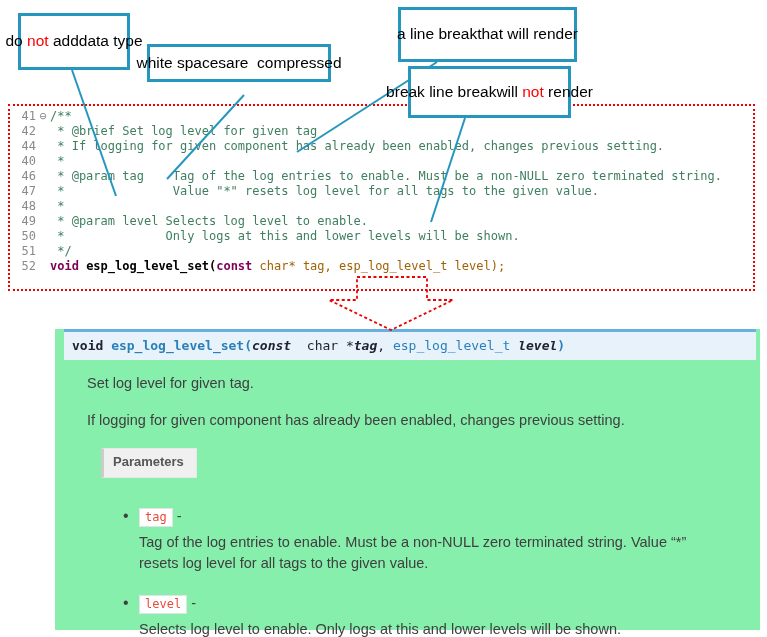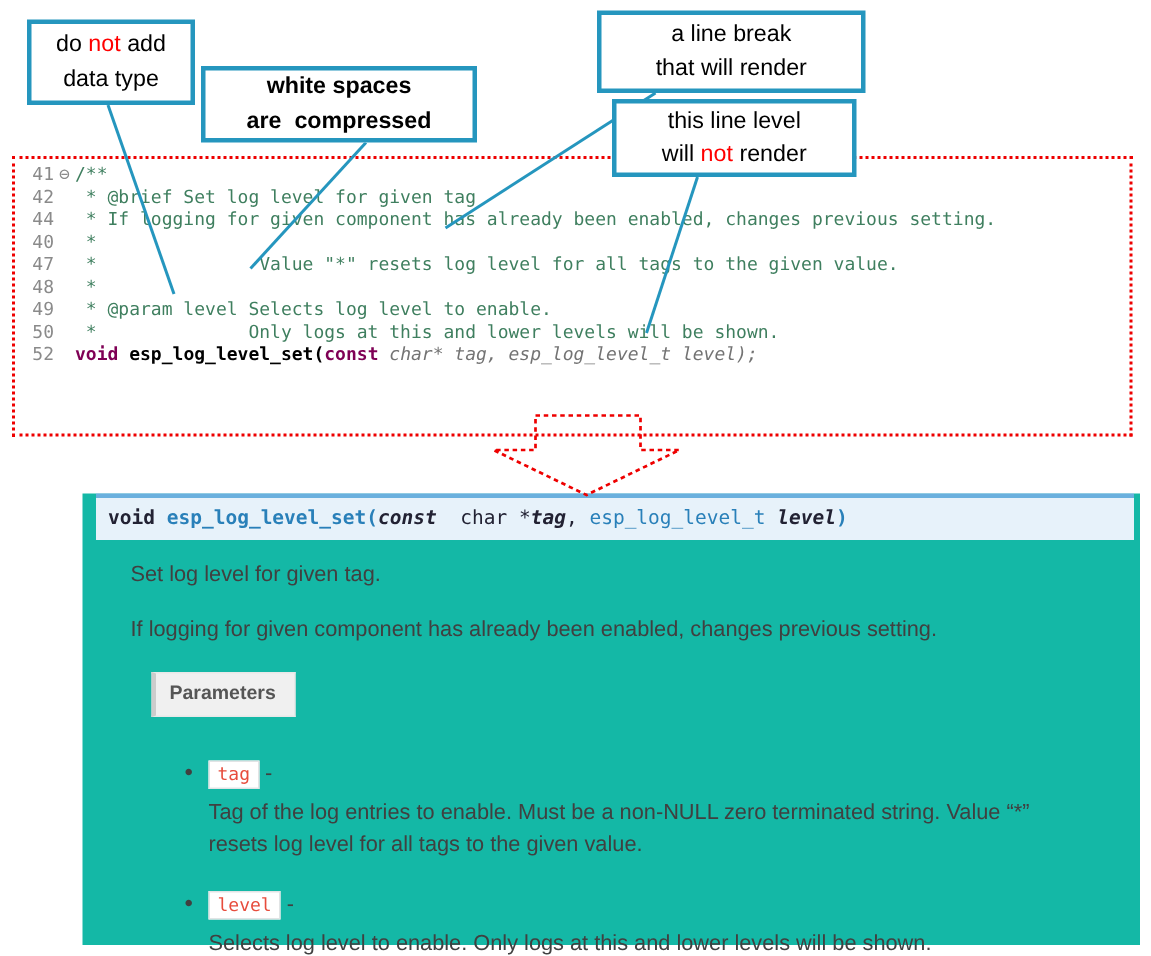--- a/index.html
+++ b/index.html
@@ -1,49 +1,49 @@
 <!DOCTYPE html>
 <html><head>
 <meta charset="utf-8">
 <style>
   * { margin:0; padding:0; box-sizing:border-box; }
   html,body { background:#ffffff; }
   body { position:relative; width:767px; height:637px; font-family:"Liberation Sans",sans-serif; overflow:hidden; }
 
   
   .callout { position:absolute; z-index:3; background:#fff; border:3px solid #2596BE;
-             display:flex; flex-direction:column; align-items:center; justify-content:center;
+             display:flex; flex-direction:row; align-items:center; justify-content:center;
              text-align:center; font-size:15.5px; color:#000; line-height:1.45; }
   .co-line { white-space:pre; }
   .red-em { color:#FF0000; }
   #co-datatype { left:18px; top:13px; width:112px; height:57px; }
-  #co-whitespace { left:134px; top:44px; width:184px; height:51px;font-weight:bold; }
+  #co-whitespace { left:147px; top:44px; width:184px; height:38px; }
   #co-break-render { left:398px; top:7px; width:179px; height:55px; }
   #co-break-norender { left:408px; top:66px; width:163px; height:52px; }
 
   
   #overlay { position:absolute; left:0; top:0; z-index:2; pointer-events:none; }
   .ann { stroke:#2596BE; stroke-width:2; }
   .flow-arrow { fill:none; stroke:#EE0000; stroke-width:1.8; stroke-dasharray:3 2.5; }
 
   
   #codeblock { position:absolute; z-index:1; left:8px; top:104px; width:747px; height:187px;
                background:#fff; border:2px dotted #EE0000; padding:3px 0 0 6px;
                font-family:"DejaVu Sans Mono",monospace; font-size:12px; line-height:15px; }
   .code-line { white-space:pre; }
   .lnum { display:inline-block; width:20px; text-align:right; color:#8A8A8A; }
   .fold { display:inline-block; width:14px; text-align:center; color:#8A8A8A; }
   .comment { color:#3F7F5F; }
   .kw { color:#7F0055; font-weight:bold; }
   .fn-name { color:#000; font-weight:bold; }
-  .code-plain { color:#737373;font-style:italic; }
+  .code-plain { color:#a16207; }
 
   
   #docpanel { position:absolute; z-index:1; left:55px; top:329px; width:705px; height:301px;
-              background:#14b8a6; color:#404040; }
+              background:#86efac; color:#404040; }
   .sig { margin:0 4px 0 9px; background:#E7F2FA; border-top:3px solid #6AB0DE;
          padding:6px 8px 7px 8px; font-family:"DejaVu Sans Mono",monospace; font-size:13px;
          color:#222; white-space:pre; }
   .s-ret { font-weight:bold; color:#223; }
   .s-name { font-weight:bold; color:#2980B9; }
   .s-kw { font-weight:bold; font-style:italic; color:#223; }
   .s-plain { color:#223; }
   .s-typ { color:#2980B9; }
   .s-prm { font-style:italic; font-weight:bold; color:#223; }
 
@@ -73,41 +73,43 @@
   <div class="co-line">white spaces</div>
   <div class="co-line">are  compressed</div>
 </div>
 
 <div class="callout" id="co-break-render">
   <div class="co-line">a line break</div>
   <div class="co-line">that will render</div>
 </div>
 
 <div class="callout" id="co-break-norender">
-  <div class="co-line">this line level</div>
+  <div class="co-line">break line break</div>
   <div class="co-line"><span>will </span><span class="red-em">not</span><span> render</span></div>
 </div>
 
 <svg id="overlay" width="767" height="637" viewBox="0 0 767 637">
   <line class="ann" x1="72" y1="70" x2="116" y2="196"></line>
   <line class="ann" x1="244" y1="95" x2="167" y2="179"></line>
   <line class="ann" x1="437" y1="62" x2="297" y2="152"></line>
   <line class="ann" x1="465" y1="118" x2="431" y2="222"></line>
   <path class="flow-arrow" d="M357,277 L427,277 L427,300 L453,300 L391,330 L329,300 L357,300 Z"></path>
 </svg>
 
 <div id="codeblock">
   <div class="code-line"><span class="lnum">41</span><span class="fold">⊖</span><span class="comment">/**</span></div>
   <div class="code-line"><span class="lnum">42</span><span class="fold"></span><span class="comment"> * @brief Set log level for given tag</span></div>
   <div class="code-line"><span class="lnum">44</span><span class="fold"></span><span class="comment"> * If logging for given component has already been enabled, changes previous setting.</span></div>
   <div class="code-line"><span class="lnum">40</span><span class="fold"></span><span class="comment"> *</span></div>
+  <div class="code-line"><span class="lnum">46</span><span class="fold"></span><span class="comment"> * @param tag    Tag of the log entries to enable. Must be a non-NULL zero terminated string.</span></div>
   <div class="code-line"><span class="lnum">47</span><span class="fold"></span><span class="comment"> *               Value "*" resets log level for all tags to the given value.</span></div>
   <div class="code-line"><span class="lnum">48</span><span class="fold"></span><span class="comment"> *</span></div>
   <div class="code-line"><span class="lnum">49</span><span class="fold"></span><span class="comment"> * @param level Selects log level to enable.</span></div>
   <div class="code-line"><span class="lnum">50</span><span class="fold"></span><span class="comment"> *              Only logs at this and lower levels will be shown.</span></div>
+  <div class="code-line"><span class="lnum">51</span><span class="fold"></span><span class="comment"> */</span></div>
   <div class="code-line"><span class="lnum">52</span><span class="fold"></span><span class="kw">void</span><span class="fn-name"> esp_log_level_set(</span><span class="kw">const</span><span class="code-plain"> char* tag, esp_log_level_t level);</span></div>
 </div>
 
 <div id="docpanel">
   <div class="sig"><span class="s-ret">void </span><span class="s-name">esp_log_level_set(</span><span class="s-kw">const</span><span class="s-plain">  char *</span><span class="s-prm">tag</span><span class="s-plain">, </span><span class="s-typ">esp_log_level_t</span><span class="s-plain"> </span><span class="s-prm">level</span><span class="s-name">)</span></div>
 
   <div class="docbody">
     <p class="para">Set log level for given tag.</p>
     <p class="para">If logging for given component has already been enabled, changes previous setting.</p>
 

